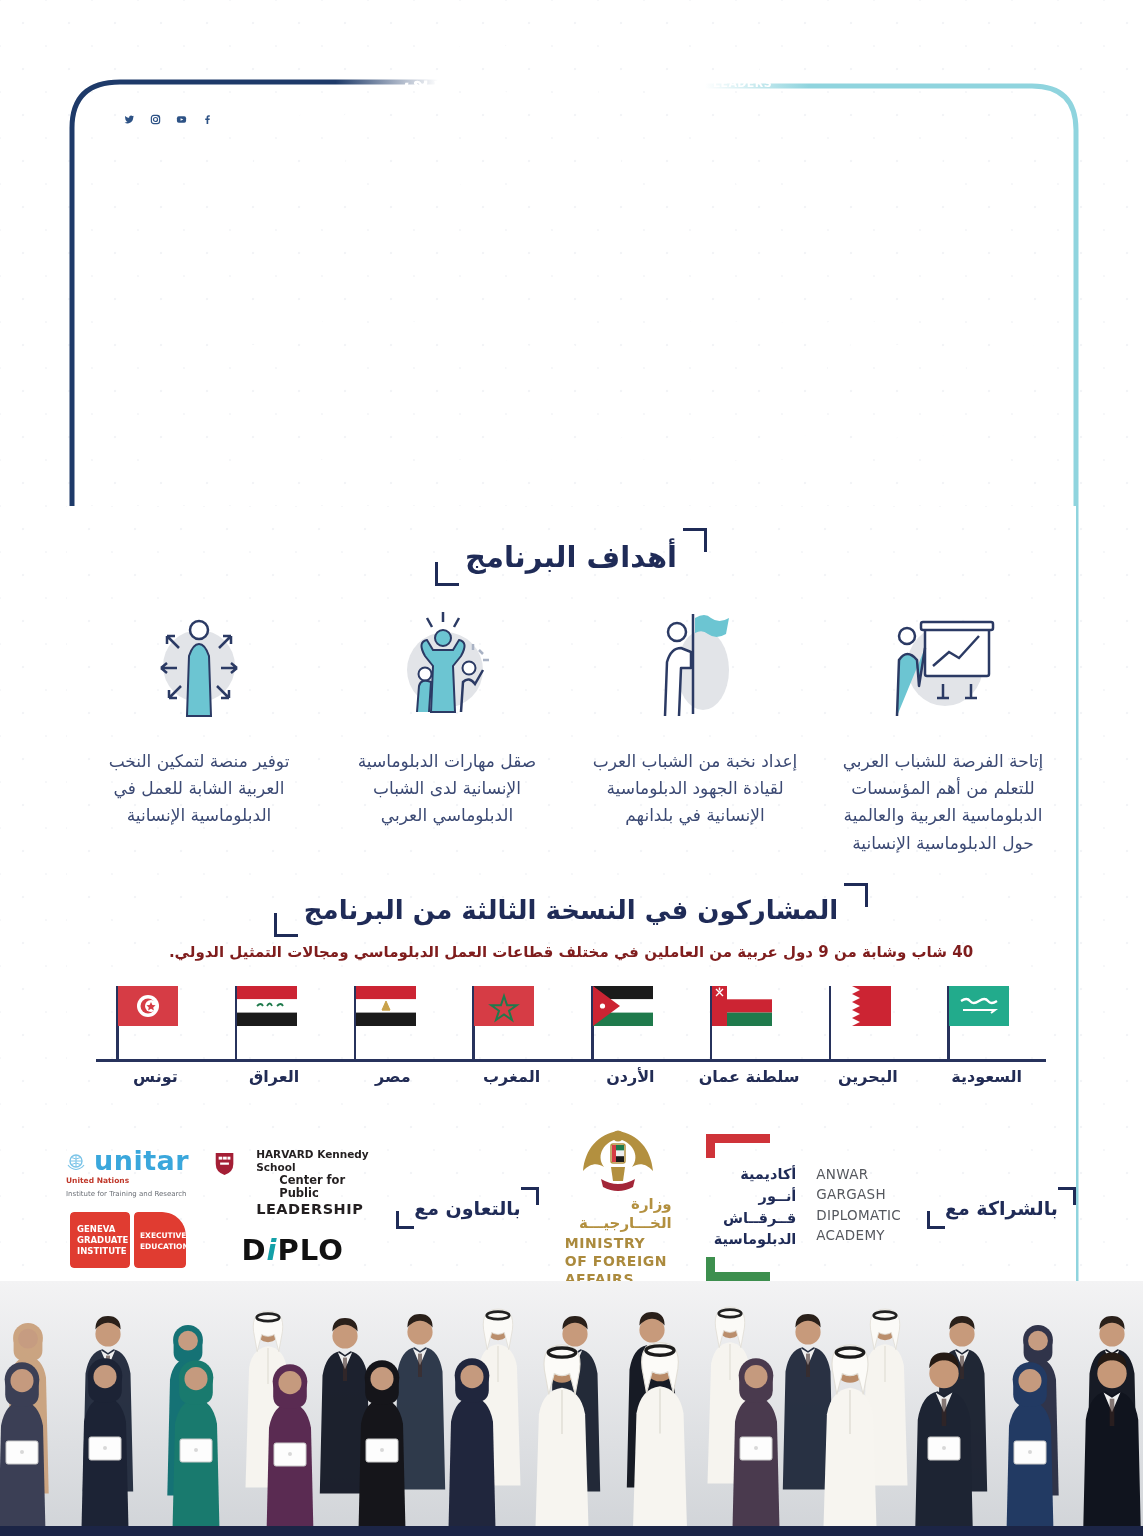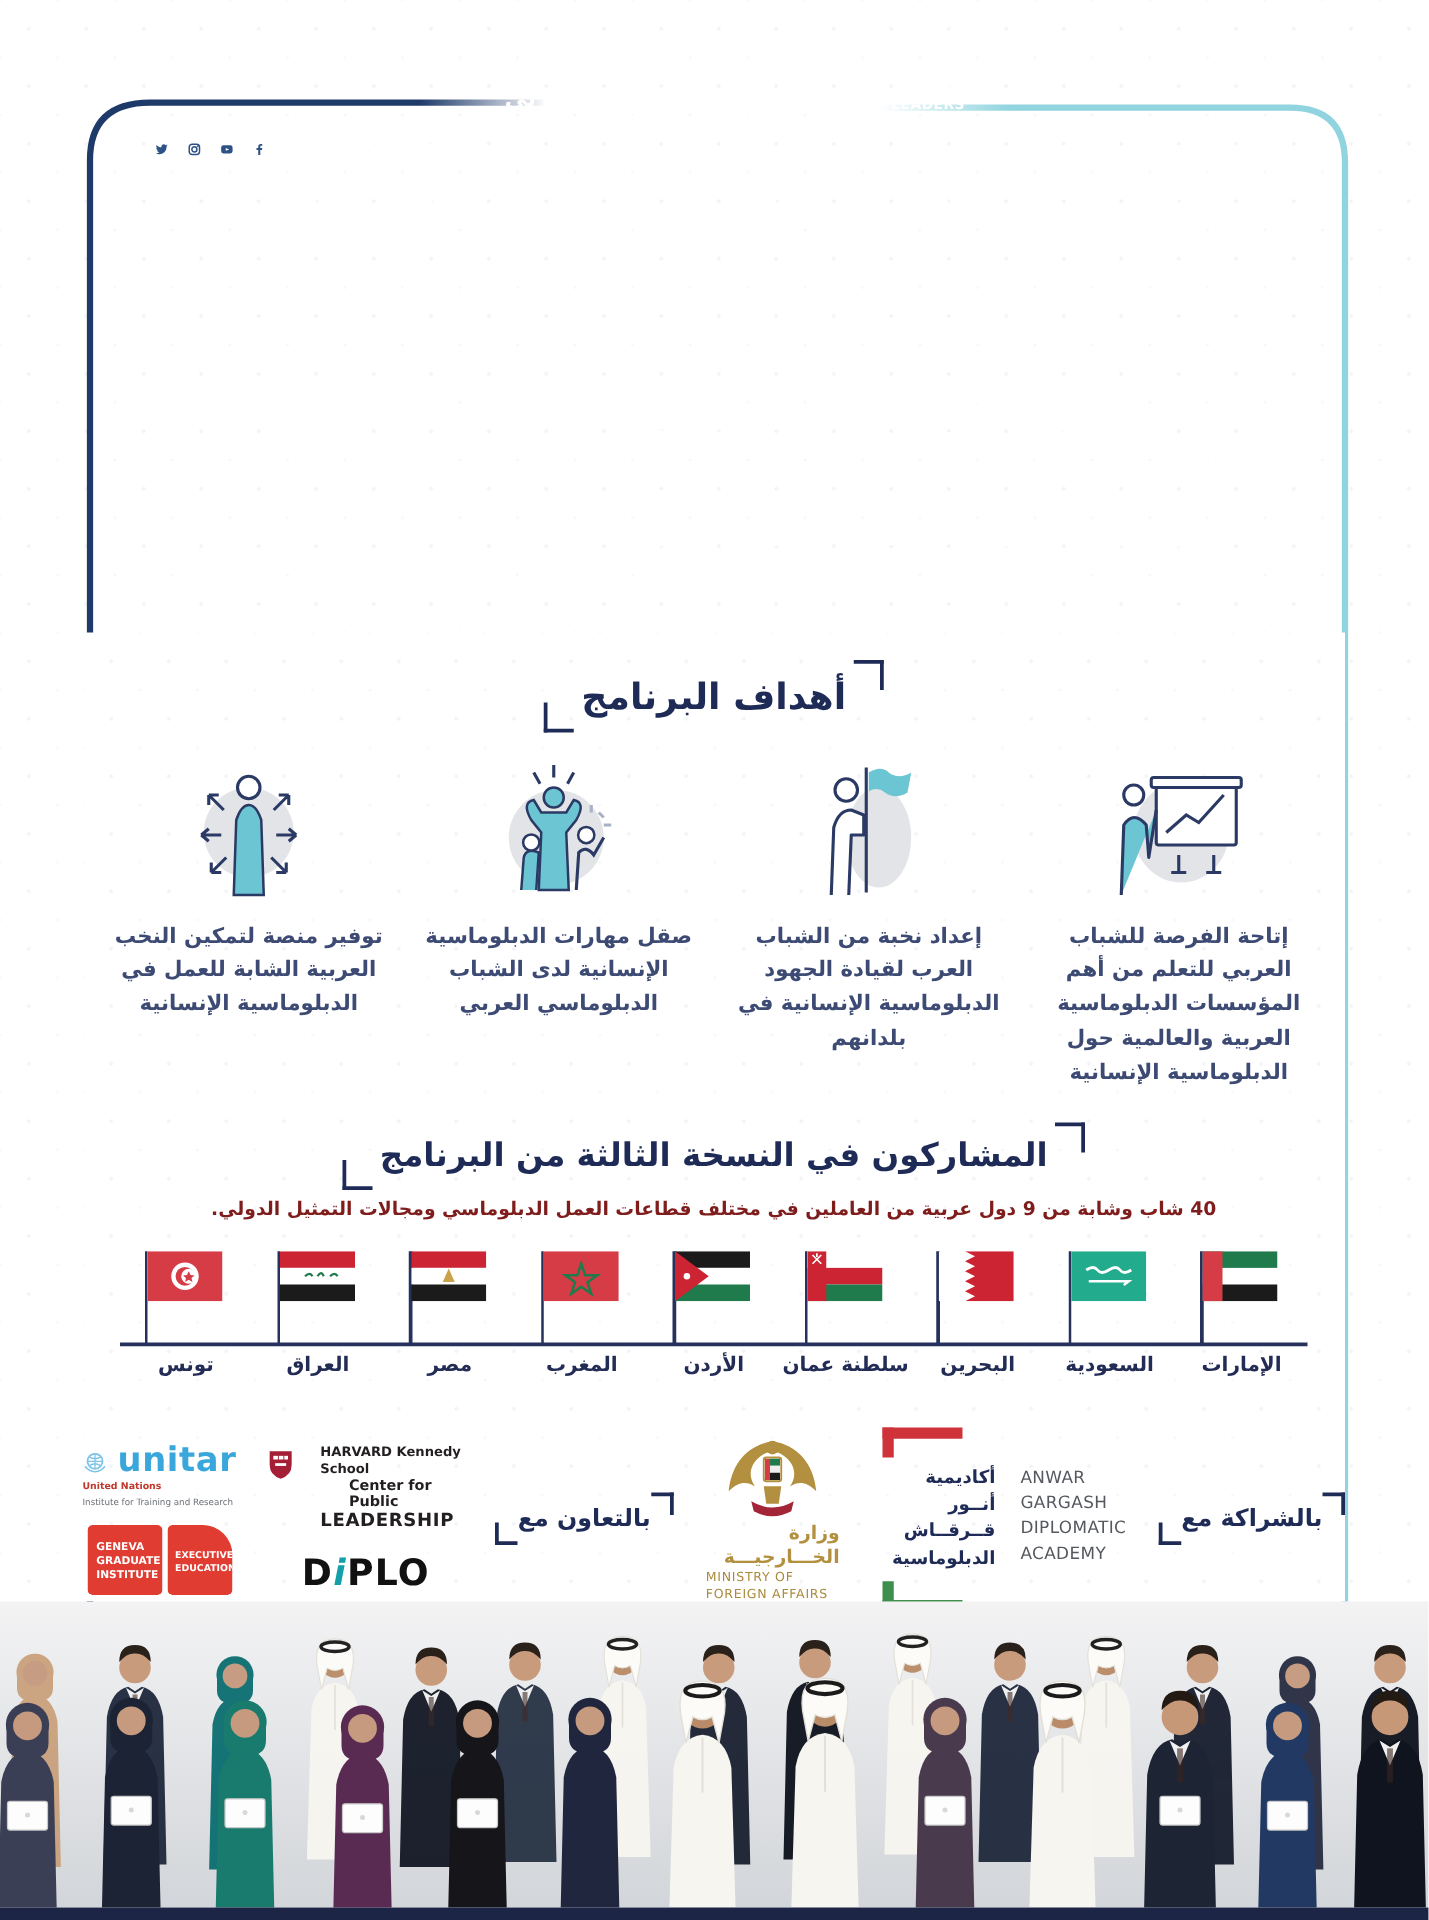--- a/index.html
+++ b/index.html
@@ -49,21 +49,21 @@
       border-top:3.5px solid #1f2b57;border-right:3.5px solid #1f2b57;}
   .bracket-h::after{content:"";position:absolute;bottom:0;left:0;width:21px;height:21px;
       border-bottom:3.5px solid #1f2b57;border-left:3.5px solid #1f2b57;}
   .h-center{text-align:center;}
   .obj-heading{margin-top:22px;font-size:29px;}
   .part-heading{margin-top:26px;font-size:26px;}
 
   .obj-row{display:flex;width:992px;margin:18px auto 0;direction:rtl;}
   .obj{flex:1;text-align:center;padding:0 10px;}
   .obj-ic{height:116px;display:flex;align-items:flex-end;justify-content:center;}
-  .obj-text{margin-top:16px;font-size:17px;font-weight:bold;color:#3c4a74;line-height:1.6;direction:rtl;}
+  .obj-text{margin-top:28px;font-size:17px;font-weight:normal;color:#3c4a74;line-height:1.6;direction:rtl;}
 
   .part-sub{margin-top:6px;text-align:center;font-size:15px;font-weight:bold;color:#7f1d1d;direction:rtl;}
 
   .flags{width:950px;margin:22px auto 0;position:relative;height:108px;display:flex;direction:rtl;}
   .flags .baseline{position:absolute;left:0;right:0;top:76px;height:3px;background:#27325c;}
   .flag-item{position:relative;flex:1;height:108px;}
   .pole{position:absolute;left:20px;top:3px;height:74px;width:2.5px;background:#27325c;}
   .flag-svg{position:absolute;left:22px;top:3px;}
   .flag-label{position:absolute;top:84px;left:0;width:100%;text-align:center;
               font-size:16px;font-weight:bold;color:#222c55;}
@@ -93,21 +93,21 @@
   .geneva{display:flex;gap:4px;}
   .gv{background:#e03c31;color:#fff;font-size:7.5px;font-weight:bold;line-height:1.35;padding:7px 6px;}
   .gv1{width:60px;height:56px;border-radius:4px;}
   .gv2{width:52px;height:56px;border-radius:4px 24px 4px 4px;}
 
   .diplo{font-size:29px;font-weight:bold;color:#111;letter-spacing:1px;}
   .diplo .i{color:#14a0a8;font-style:italic;}
 
   .mofa{display:flex;flex-direction:column;align-items:center;line-height:1.3;}
   .mofa .ar{color:#b3903f;font-size:15px;font-weight:bold;margin-top:2px;direction:rtl;}
-  .mofa .en{color:#ab8a3d;font-size:10px;font-weight:normal;letter-spacing:.6px;}
+  .mofa .en{color:#ab8a3d;font-size:14px;font-weight:bold;letter-spacing:.6px;}
 
   .agda{position:relative;display:flex;gap:20px;align-items:flex-start;padding:30px 0 30px 16px;}
   .agda .rb{position:absolute;left:8px;top:0;width:64px;height:24px;
             border-left:9px solid #cf3339;border-top:9px solid #cf3339;}
   .agda .gb{position:absolute;left:8px;bottom:0;width:64px;height:24px;
             border-left:9px solid #3d8f4e;border-bottom:9px solid #3d8f4e;}
   .agda .ar{text-align:right;color:#1f2b57;font-weight:bold;font-size:14.5px;line-height:1.5;direction:rtl;}
   .agda .en{color:#55585e;font-size:13.5px;line-height:1.5;letter-spacing:.3px;}
 
   .photo{position:absolute;left:0;top:1281px;width:1143px;height:245px;}
@@ -271,30 +271,20 @@
       </div>
 
       <div class="h-center">
         <span class="bracket-h part-heading">المشاركون في النسخة الثالثة من البرنامج</span>
       </div>
       <div class="part-sub">40 شاب وشابة من 9 دول عربية من العاملين في مختلف قطاعات العمل الدبلوماسي ومجالات التمثيل الدولي.</div>
 
       <div class="flags">
         <div class="baseline"></div>
 
-        <div class="flag-item">
-          <div class="pole"></div>
-          <svg class="flag-svg" width="60" height="40" viewBox="0 0 60 40">
-            <rect width="60" height="40" fill="#fff"></rect>
-              <rect width="60" height="13.3" fill="#1f7a4c"></rect>
-              <rect y="26.6" width="60" height="13.4" fill="#1b1b1b"></rect>
-              <rect width="16" height="40" fill="#d63c45"></rect>
-          </svg>
-          <div class="flag-label">الإمارات</div>
-        </div>
         <div class="flag-item">
           <div class="pole"></div>
           <svg class="flag-svg" width="60" height="40" viewBox="0 0 60 40">
             <rect width="60" height="40" fill="#22ab8c"></rect>
             <path d="M12,15 q6,-4 9,0 t9,0 t9,0 t9,0" fill="none" stroke="#fff" stroke-width="2.2"></path>
             <path d="M14,24 h32 l-4,3" fill="none" stroke="#fff" stroke-width="2"></path>
           </svg>
           <div class="flag-label">السعودية</div>
         </div>
         <div class="flag-item">

